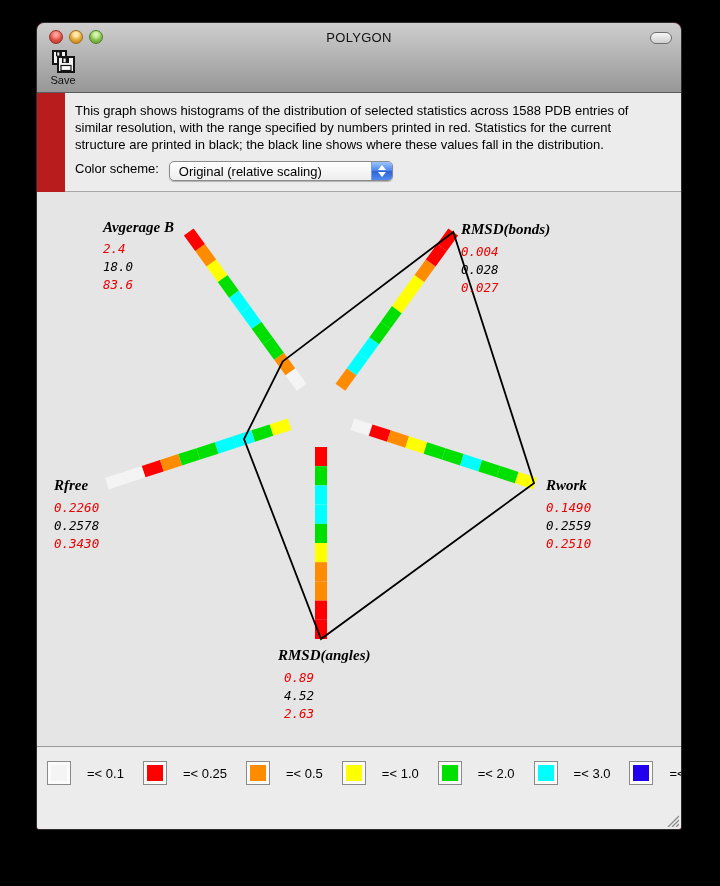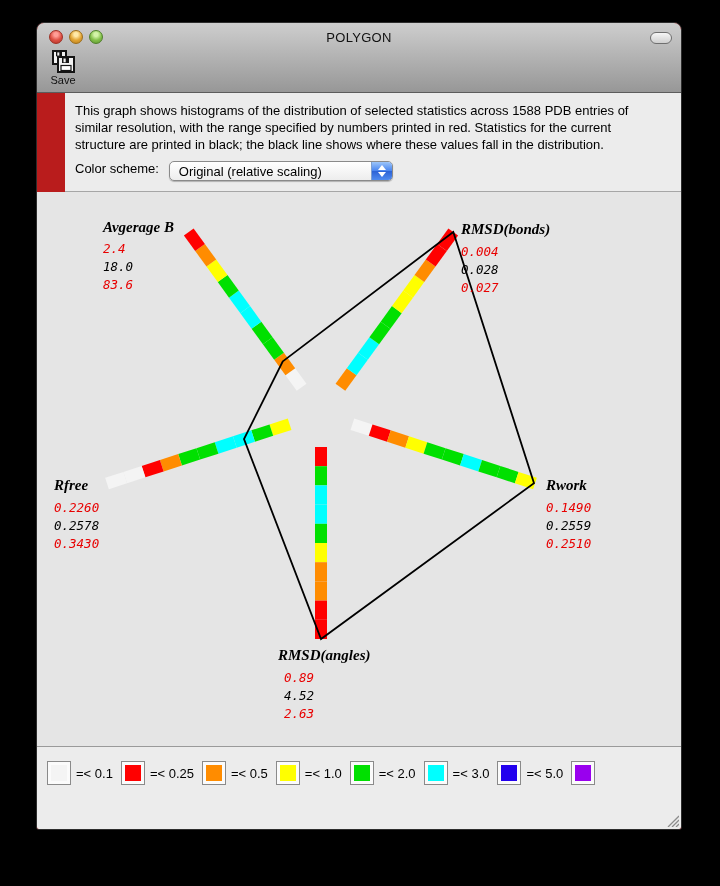--- a/index.html
+++ b/index.html
@@ -69,21 +69,21 @@
   .axis-label { font-family:"Liberation Serif", serif; font-weight:bold; font-size:15px; fill:#000; }
   .axis-value { font-family:"DejaVu Sans Mono", monospace; font-size:12.5px; }
   .val-red   { fill:#e80000; }
   .val-black { fill:#000; }
   
   .legend-panel {
     flex:1; box-sizing:border-box; background:#ececec;
     border-top:1px solid #9a9a9a; padding:8px 8px 0 10px; position:relative;
   }
   .legend-line { font-size:13px; line-height:17px; color:#000; white-space:nowrap; }
-  .legend-bins { display:flex; align-items:center; margin-top:6px; gap:5px; }
+  .legend-bins { display:flex; align-items:center; margin-top:6px; gap:16px; }
   .swatch-box {
     width:24px; height:24px; box-sizing:border-box; border:1px solid #8a8a8a;
     background:#fbfbfb; display:flex; align-items:center; justify-content:center;
     flex:0 0 24px;
   }
   .swatch { width:16px; height:16px; }
   .legend-label { font-size:13px; color:#000; white-space:nowrap; margin-right:3px; }
   .resize-grip { position:absolute; right:2px; bottom:2px; width:14px; height:14px; }
 </style>
 </head>

